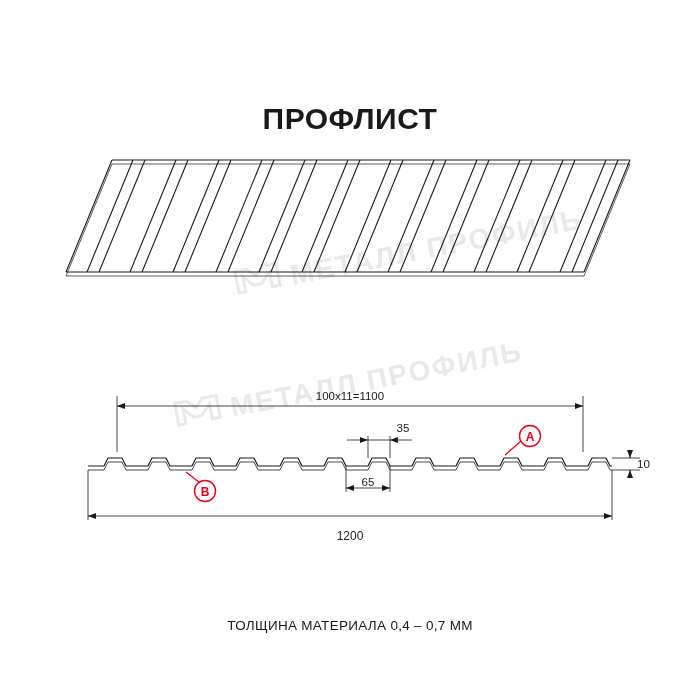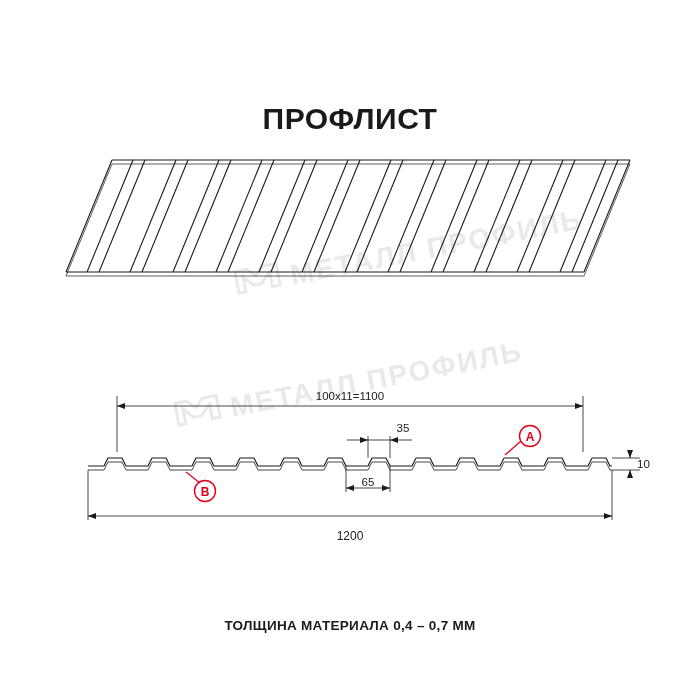--- a/index.html
+++ b/index.html
@@ -42,21 +42,21 @@
     font-weight: bold;
     color: #1a1a1a;
   }
   .footer-note {
     position: absolute;
     top: 618px;
     left: 0;
     width: 700px;
     text-align: center;
     font-size: 13.5px;
-    font-weight: bold;
+    font-weight: normal;
     letter-spacing: 0.3px;
     color: #1a1a1a;
   }
   .drawing {
     position: absolute;
     top: 0;
     left: 0;
     width: 700px;
     height: 700px;
   }

